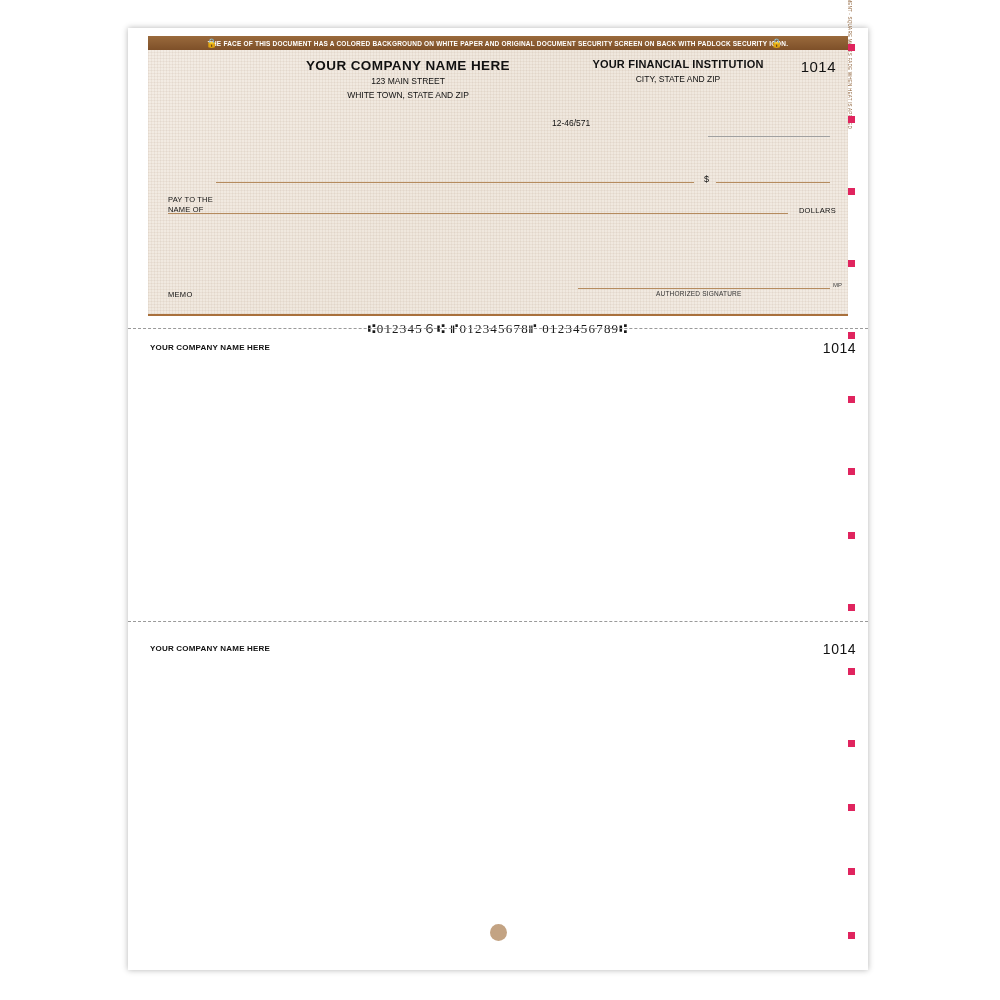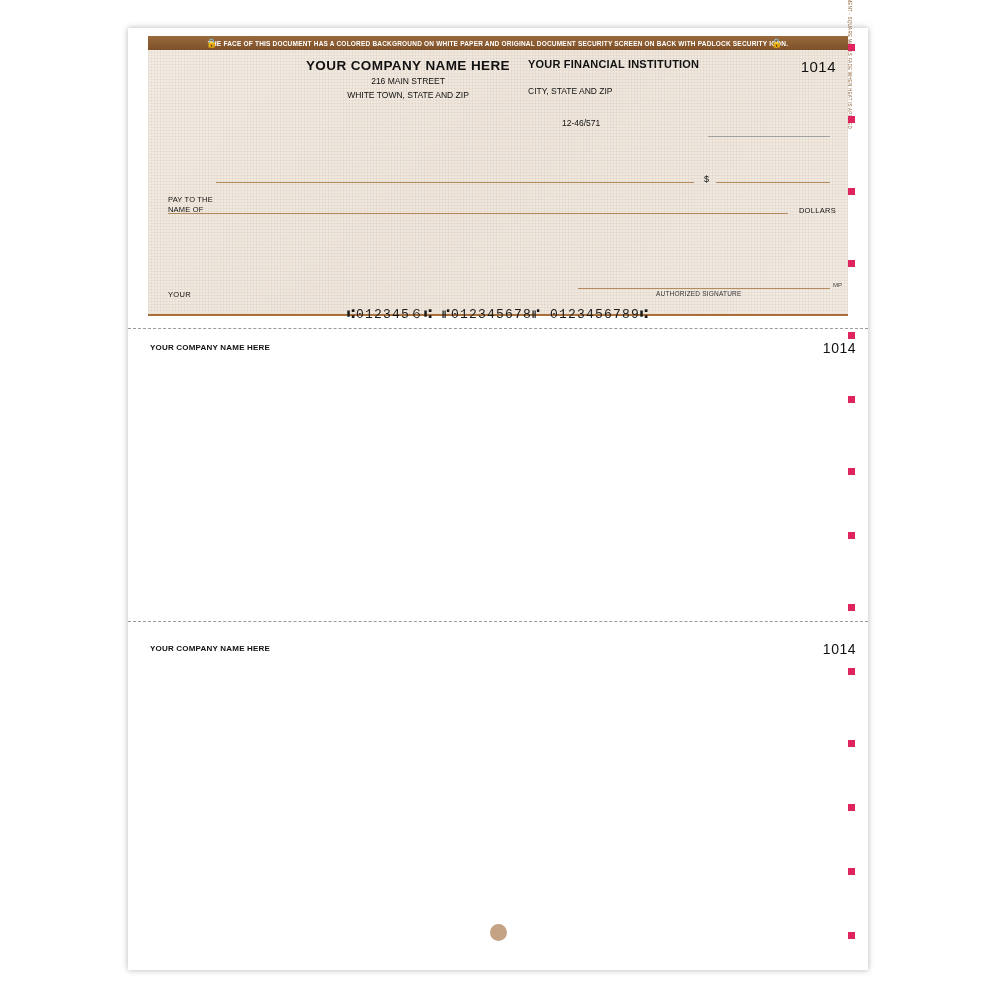--- a/index.html
+++ b/index.html
@@ -102,42 +102,43 @@
   .company-addr {
     font-size: 8.5px;
     line-height: 12px;
     margin-top: 2px;
   }
   .bank-block {
     position: absolute;
     left: 380px;
     top: 8px;
     width: 300px;
+    text-align: center;
     color: #111;
   }
   .bank-name {
     font-size: 11px;
     font-weight: bold;
     letter-spacing: .2px;
   }
   .bank-addr {
     font-size: 8.5px;
-    margin-top: 16px;
+    margin-top: 4px;
   }
   .check-number {
     position: absolute;
     right: 12px;
     top: 8px;
     font-size: 15px;
     color: #111;
     letter-spacing: .5px;
   }
   .fraction {
     position: absolute;
-    left: 414px;
+    left: 404px;
     top: 68px;
     font-size: 8.5px;
     color: #111;
   }
   .date-line {
     position: absolute;
     left: 560px;
     top: 86px;
     width: 122px;
     border-bottom: 1px solid #b0celess;
@@ -229,24 +230,24 @@
     transform-origin: right top;
     font-size: 4.6px;
     color: #8a5c32;
     letter-spacing: .2px;
     white-space: nowrap;
   }
   
   .micr {
     position: absolute;
     left: 20px;
-    top: 277px;
+    top: 292px;
     width: 700px;
     text-align: center;
-    font-family: Liberation Mono, monospace;
+    font-family: Liberation Serif, serif;
     font-size: 13px;
     letter-spacing: 1.2px;
     color: #1a1a1a;
   }
   
   .perf {
     position: absolute;
     left: 0;
     width: 740px;
     border-top: 1px dashed #9a9a9a;
@@ -288,21 +289,21 @@
     <div class="secband">
       <span>THE FACE OF THIS DOCUMENT HAS A COLORED BACKGROUND ON WHITE PAPER AND ORIGINAL DOCUMENT SECURITY SCREEN ON BACK WITH PADLOCK SECURITY ICON.</span>
     </div>
     <div class="lock-left">🔒</div>
     <div class="lock-right">🔒</div>
 
     <div class="check-face">
 
       <div class="company-block">
         <div class="company-name">YOUR COMPANY NAME HERE</div>
-        <div class="company-addr">216 MAIN STREET</div>
+        <div class="company-addr">123 MAIN STREET</div>
         <div class="company-addr">WHITE TOWN, STATE AND ZIP</div>
       </div>
 
       <div class="bank-block">
         <div class="bank-name">YOUR FINANCIAL INSTITUTION</div>
         <div class="bank-addr">CITY, STATE AND ZIP</div>
       </div>
 
       <div class="check-number">1014</div>
 
@@ -315,21 +316,21 @@
         <div>NAME OF</div>
       </div>
       <div class="pay-line"></div>
 
       <div class="dollar-sign">$</div>
       <div class="amount-line"></div>
 
       <div class="dollars-line"></div>
       <div class="dollars-label">DOLLARS</div>
 
-      <div class="memo-label">YOUR</div>
+      <div class="memo-label">MEMO</div>
 
       <div class="sig-line"></div>
       <div class="sig-label">AUTHORIZED SIGNATURE</div>
       <div class="mp-mark">MP</div>
 
       <div class="vert-warning">SECURE DOCUMENT - SQUARE MARKS FADE WHEN HEAT IS APPLIED</div>
     </div>
 
     <div class="micr">⑆012345６⑆ ⑈012345678⑈ 0123456789⑆</div>
 

